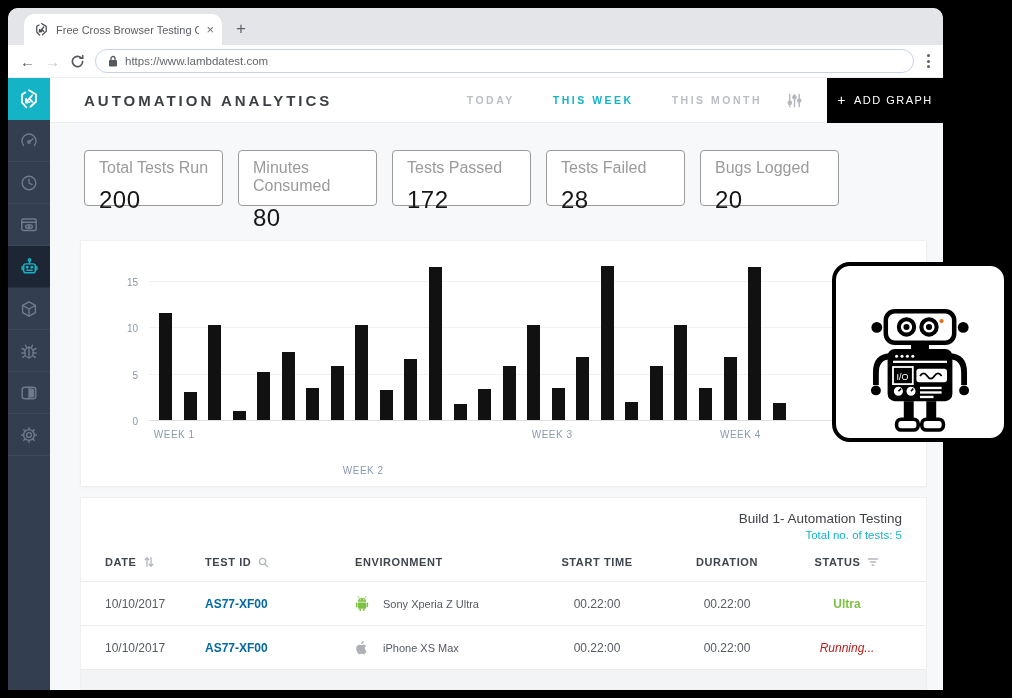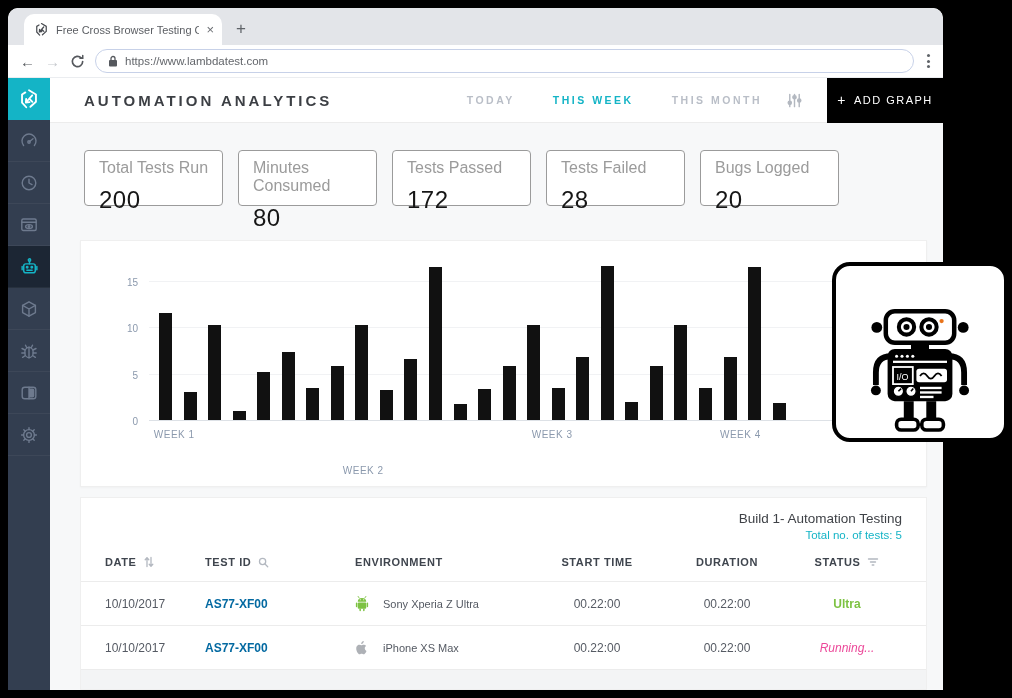--- a/index.html
+++ b/index.html
@@ -94,21 +94,21 @@
   .tgrid{ display:grid; grid-template-columns:100px 150px 1fr 130px 130px 110px; align-items:center;
     padding:0 24px; }
   .thead{ margin-top:15px; padding-bottom:13px; }
   .th{ font-size:11px; font-weight:bold; letter-spacing:0.6px; color:#3f454e; display:flex; align-items:center; gap:7px;}
   .th.c, .td.c{ justify-content:center; text-align:center; }
   .trow{ height:44px; border-top:1px solid #ececec; }
   .td{ font-size:12px; color:#555a63; display:flex; align-items:center; }
   .td.testid{ font-weight:bold; color:#0369a1; }
   .td.env{ gap:14px; font-size:11px; }
   .status-passed{ color:var(--green); font-weight:bold; font-size:12px;}
-  .status-running{ color:#ec4899; font-style:italic; font-size:12px;}
+  .status-running{ color:#b91c1c; font-style:italic; font-size:12px;}
   .t-footer{ flex:1; background:#f3f4f5; border-top:1px solid #ececec; }
 
   
   .sticker{ position:absolute; left:832px; top:262px; width:176px; height:180px; background:#fff;
     border:4px solid #000; border-radius:18px; z-index:30; display:flex; align-items:flex-start;
     justify-content:center; padding-top:32px;}
 </style>
 </head>
 <body>
 

